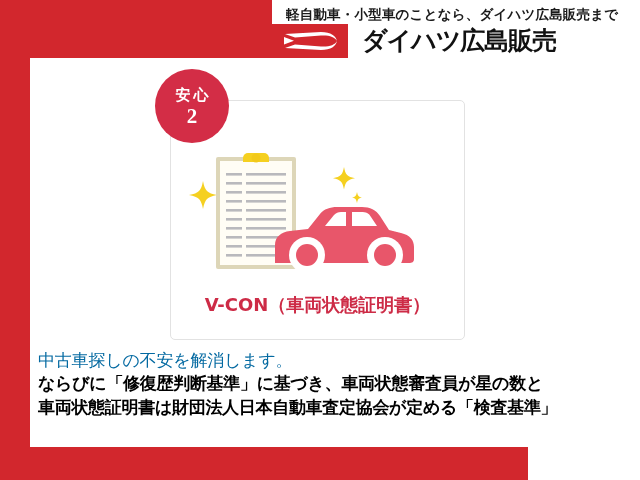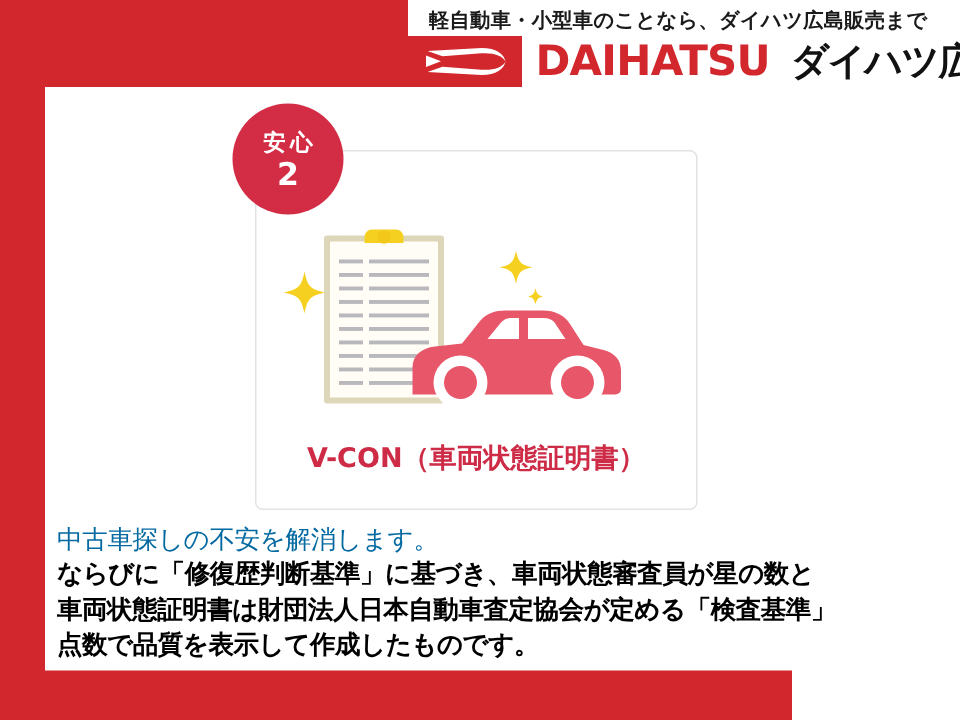--- a/index.html
+++ b/index.html
@@ -124,20 +124,21 @@
     top: 11px;
     width: 74px;
     height: 74px;
     border-radius: 50%;
     background: #d32d46;
     display: flex;
     flex-direction: column;
     align-items: center;
     justify-content: center;
     z-index: 5;
+    font-family: Liberation Serif, serif;
   }
   #badge-label {
     font-size: 15px;
     font-weight: 700;
     color: #ffffff;
     letter-spacing: 3px;
     text-indent: 3px;
     line-height: 18px;
   }
   #badge-number {
@@ -211,21 +212,20 @@
       <div id="logo-mark-box">
         <span>
           <svg width="58" height="26" viewBox="0 0 58 26">
             <path d="M4 6 L40 4 C50 4 55 8 56 13 C54 9 48 7 40 7.5 L14 9.5 Z" fill="#ffffff"></path>
             <path d="M4 20 L40 22 C50 22 55 18 56 13 C54 17 48 19 40 18.5 L14 16.5 Z" fill="#ffffff"></path>
             <path d="M3 9 L13 12.8 L3 16.6 Z" fill="#ffffff"></path>
           </svg>
         </span>
       </div>
 
-      <div id="logo-wordmark">DAIHATSU</div>
 
       <div id="logo-dealer">ダイハツ広島販売</div>
     </div>
   </div>
 
   <div id="panel">
 
     <div id="card"></div>
 
     <div id="badge">
@@ -309,17 +309,16 @@
         </g>
       </svg>
     </div>
 
     <div id="vcon-caption">V-CON（車両状態証明書）</div>
 
     <div id="desc">
       <div id="desc-head">中古車探しの不安を解消します。</div>
       <div class="desc-line">ならびに「修復歴判断基準」に基づき、車両状態審査員が星の数と</div>
       <div class="desc-line">車両状態証明書は財団法人日本自動車査定協会が定める「検査基準」</div>
-      <div class="desc-line">点数で品質を表示して作成したものです。</div>
     </div>
 
   </div>
 </div>
 
 </body></html>

